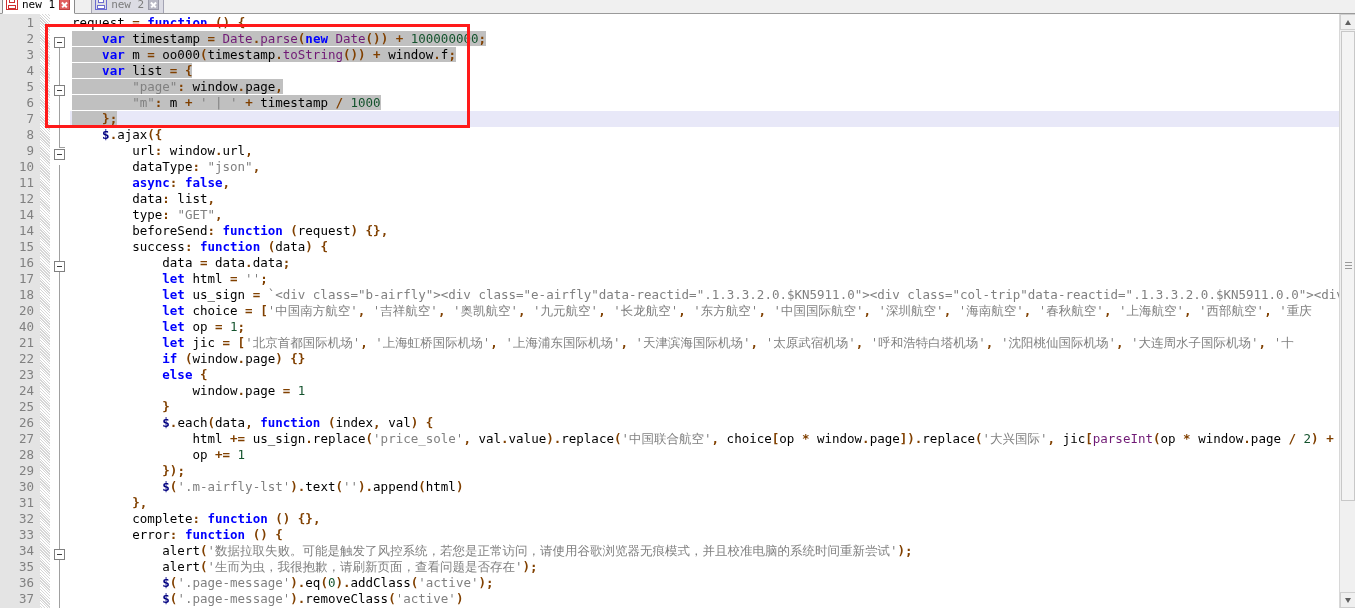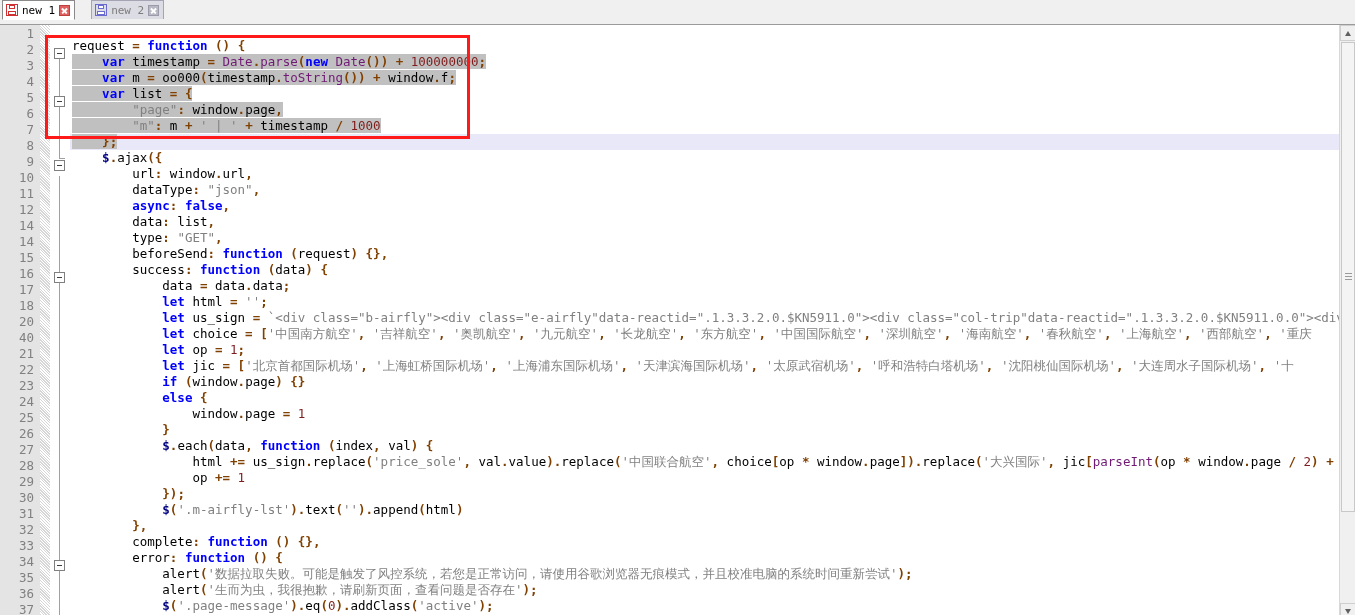--- a/index.html
+++ b/index.html
@@ -10,25 +10,25 @@
   }
   body {
     width: 1355px;
     height: 615px;
     overflow: hidden;
     font-family: "DejaVu Sans Mono", "Liberation Mono", monospace;
   }
 
   
   .tabbar {
-    height: 25px;
+    height: 14px;
     background: #f0f0f0;
     border-bottom: 1px solid #9a9a9a;
     display: flex;
-    align-items: flex-start;
+    align-items: flex-end;
     padding-left: 2px;
     box-sizing: border-box;
     position: relative;
   }
   .tab {
     height: 19px;
     display: flex;
     align-items: center;
     gap: 4px;
     padding: 0 4px 0 3px;
@@ -182,40 +182,40 @@
       repeating-linear-gradient(45deg,
         #ffffff 0 1px, #d6d6d6 1px 2px);
   }
 
   
   .code {
     position: relative;
     flex: 1 1 auto;
     font-size: 12.5px;
     line-height: 16px;
-    padding-top: 13px;
+    padding-top: 1px;
     white-space: pre;
     overflow: hidden;
     color: #000000;
     box-sizing: border-box;
   }
   .ln {
     height: 16px;
     position: relative;
     padding-left: 2px;
     box-sizing: border-box;
   }
   .ln.caretline {
     background: #e8e8f8;
   }
 
   
   .kw   { color: #0000ff; font-weight: bold; }   
   .obj  { color: #701a75; }                      
-  .num  { color: #7f1d1d; }                      
+  .num  { color: #14532d; }                      
   .str  { color: #808080; }                      
   .op   { color: #804000; font-weight: bold; }                      
   .dollar { color: #000080; font-weight: bold; }
   .sel  { background: #c0c0c0; }                 
 
   
   .annotation-rect {
     position: absolute;
     border: 3px solid #ff1a1a;
     pointer-events: none;

